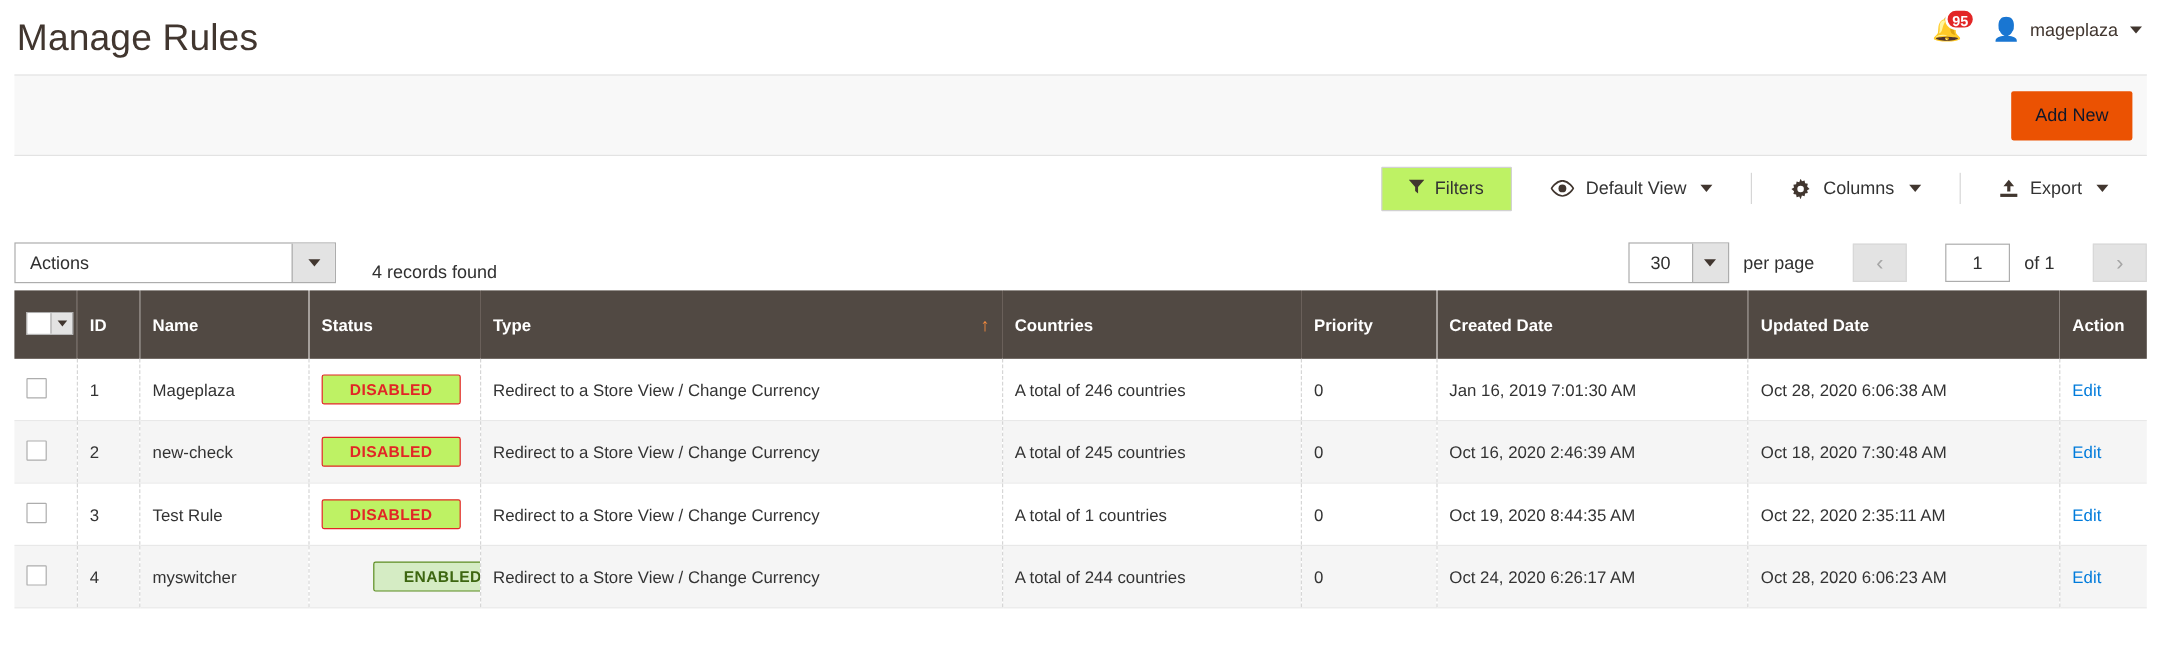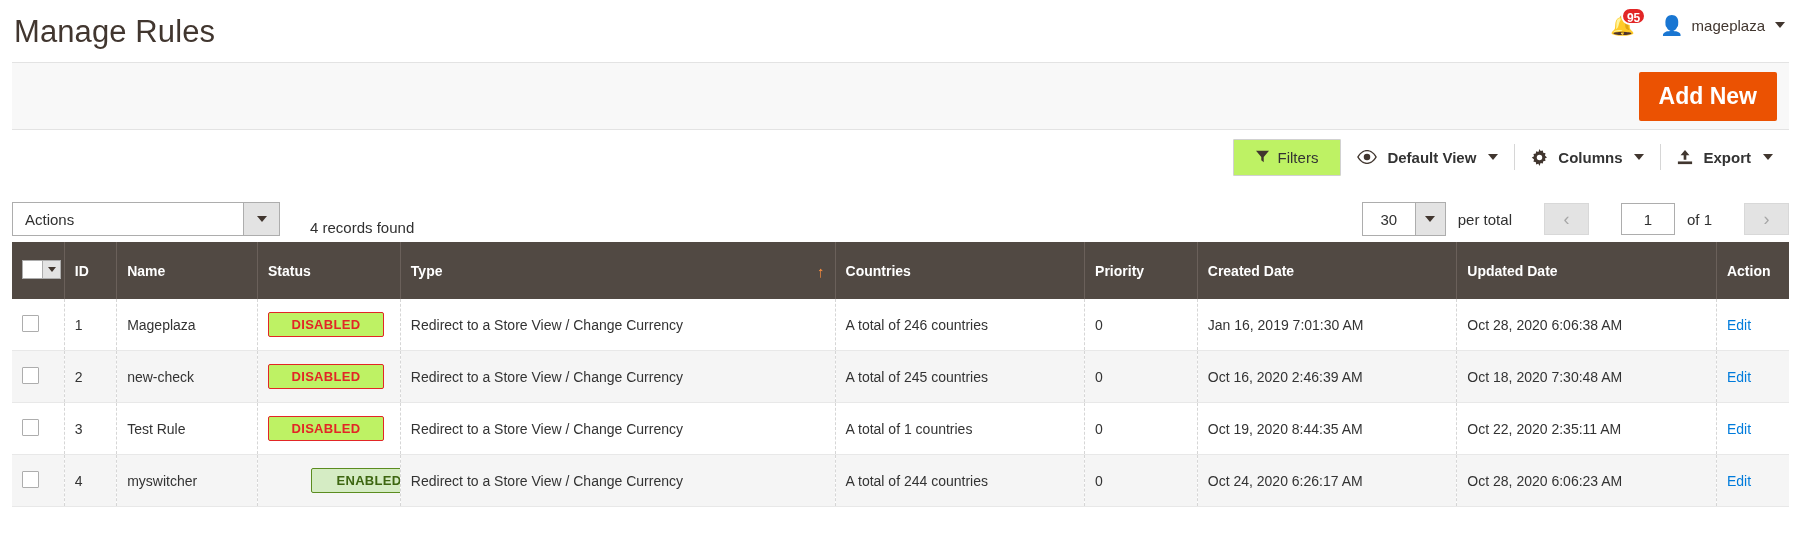--- a/index.html
+++ b/index.html
@@ -90,23 +90,23 @@
     background: #f8f8f8;
     border-top: 1px solid #e3e3e3;
     border-bottom: 1px solid #e3e3e3;
     display: flex;
     align-items: center;
     justify-content: flex-end;
     padding-right: 12px;
   }
   .btn-primary {
     background: #eb5202;
-    color: #ffffff;
-    font-size: 23px;
-    font-weight: bold;
+    color: #0f172a;
+    font-size: 15px;
+    font-weight: normal;
     border: none;
     border-radius: 2px;
     padding: 13px 20px;
     cursor: pointer;
     font-family: "Liberation Sans", sans-serif;
     line-height: 1;
   }
 
   
   .grid-toolbar {
@@ -126,26 +126,25 @@
     padding: 9px 22px;
     font-size: 15px;
     color: #303030;
     cursor: pointer;
     border-radius: 1px;
   }
   .tb-item {
     display: flex;
     align-items: center;
     gap: 10px;
-    padding: 0 16px;
+    padding: 0 32px;
     font-size: 15px;
     color: #41362f;
     cursor: pointer;
     height: 26px;
-    font-weight: bold;
   }
   .tb-sep {
     width: 1px;
     height: 26px;
     background: #d6d6d6;
   }
   .tb-label { color: #333; }
   .funnel-icon { display: inline-block; }
   .eye-icon, .gear-icon, .export-icon { display: inline-block; line-height: 0; }
 
@@ -448,21 +447,21 @@
 
   <div class="records-found">4 records found</div>
 
   <div class="pager">
     <div class="perpage-select">
       <span class="label">30</span>
       <span class="arrow-box">
         <span class="caret-sm"></span>
       </span>
     </div>
-    <span class="perpage-label">per total</span>
+    <span class="perpage-label">per page</span>
 
     <div class="pg-btn">
       <span>‹</span>
     </div>
 
     <input class="pg-input" value="1" style="">
 
     <span class="pg-of">of 1</span>
 
     <div class="pg-btn">

